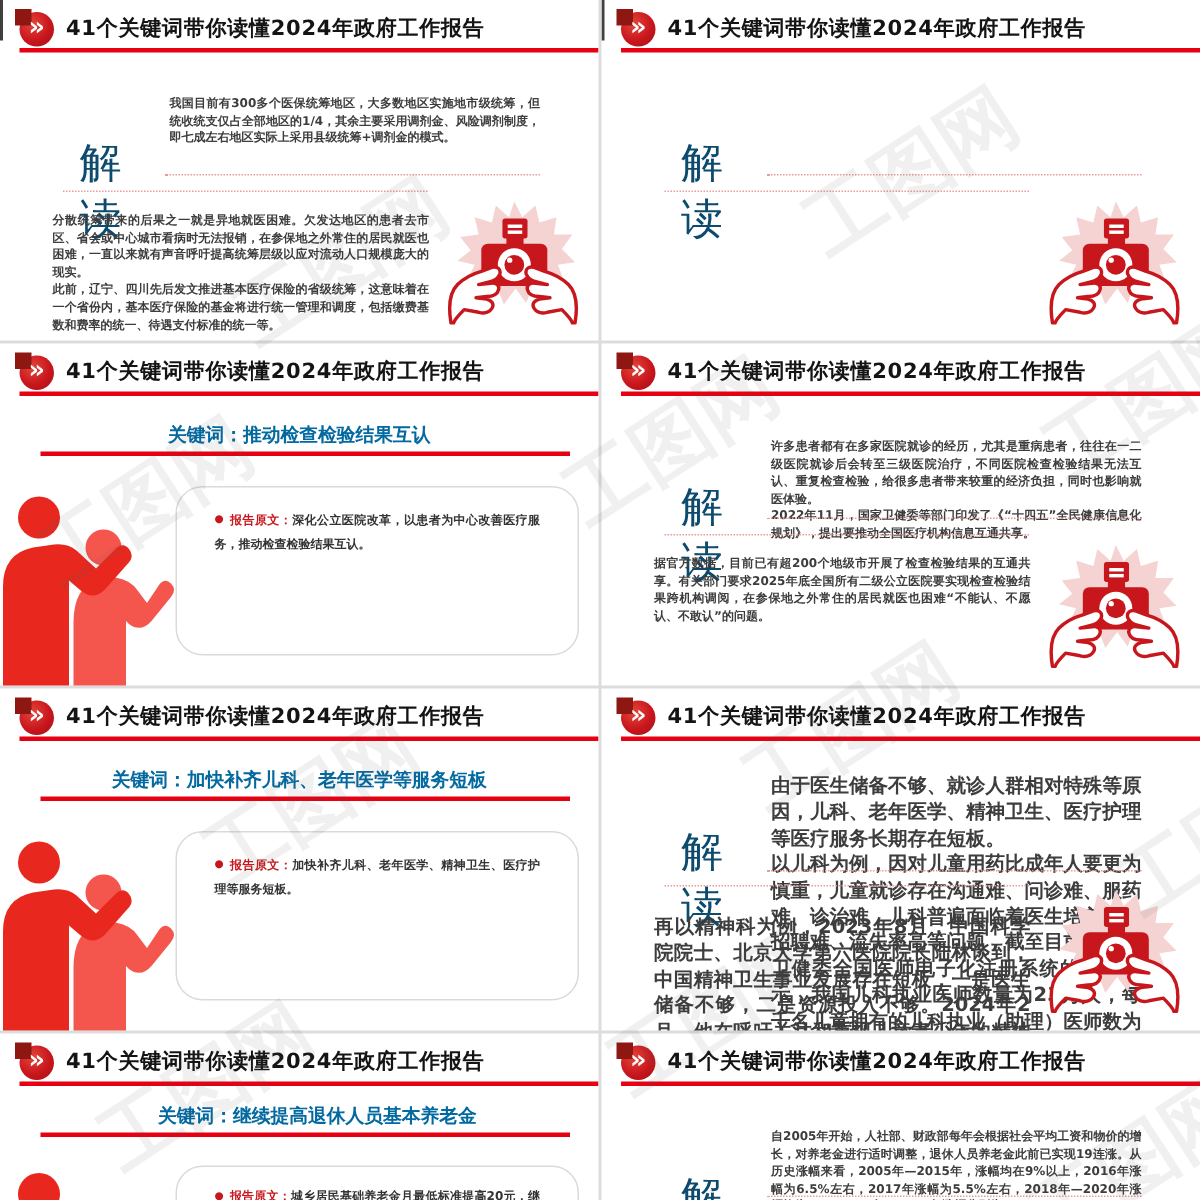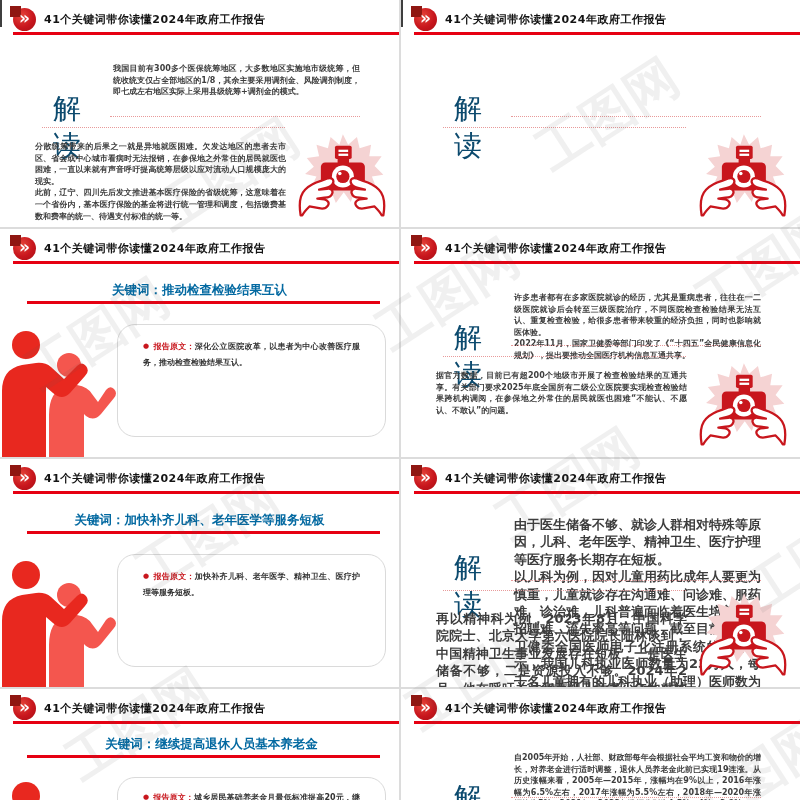--- a/index.html
+++ b/index.html
@@ -20,21 +20,21 @@
   }
   
   .s-head{display:flex;align-items:center;height:30px;padding-top:4px;}
   .badge{
     position:relative;width:23px;height:23px;flex:0 0 23px;border-radius:50%;
     background:radial-gradient(circle at 38% 34%,#e5453a 0%,#c8161d 55%,#a50f14 100%);
     display:flex;align-items:center;justify-content:center;margin:0 8px 0 13px;
   }
   .badge::before{content:"";position:absolute;left:-3px;top:-2px;width:11px;height:11px;background:#8f1712;z-index:0;}
   .badge b{position:relative;z-index:1;color:#fff;font-size:17px;line-height:1;font-weight:bold;transform:translateY(-1px);}
-  .s-title{font-size:11px;font-weight:bold;color:#141414;letter-spacing:0.5px;white-space:nowrap;text-align:right;}
+  .s-title{font-size:14px;font-weight:bold;color:#141414;letter-spacing:0.5px;white-space:nowrap;text-align:right;}
   .head-line{position:absolute;left:13px;right:0;top:32px;height:2.5px;background:#e60012;}
   .edge{position:absolute;left:0;top:0;width:2px;height:27px;background:#3f3f3f;}
   
   .jiedu{
     position:absolute;left:53px;top:49px;width:32px;
     font-size:28px;line-height:1.32;font-weight:normal;color:#0c4a6e;word-break:break-all;margin-top:42px;
   }
   .para{
     position:absolute;font-size:8px;font-weight:bold;color:#3d3d3d;
     line-height:1.45;text-align:justify;white-space:pre-line;
@@ -111,21 +111,21 @@
   <section class="slide s0">
     <div class="edge"></div>
     <div class="s-head">
       <span class="badge">
           <b>»</b>
         </span>
       <div class="s-title">41个关键词带你读懂2024年政府工作报告</div>
     </div>
     <div class="head-line"></div>
     <div class="jiedu">解读</div>
-    <p class="para p1">我国目前有300多个医保统筹地区，大多数地区实施地市级统筹，但统收统支仅占全部地区的1/8，其余主要采用调剂金、风险调剂制度，即七成左右地区实际上采用县级统筹+调剂金的模式。</p>
+    <p class="para p1">我国目前有300多个医保统筹地区，大多数地区实施地市级统筹，但统收统支仅占全部地区的1/4，其余主要采用调剂金、风险调剂制度，即七成左右地区实际上采用县级统筹+调剂金的模式。</p>
     <div class="dot1"></div>
     <div class="dot2"></div>
     <p class="para p2">分散统筹带来的后果之一就是异地就医困难。欠发达地区的患者去市区、省会或中心城市看病时无法报销，在参保地之外常住的居民就医也困难，一直以来就有声音呼吁提高统筹层级以应对流动人口规模庞大的现实。
 此前，辽宁、四川先后发文推进基本医疗保险的省级统筹，这意味着在一个省份内，基本医疗保险的基金将进行统一管理和调度，包括缴费基数和费率的统一、待遇支付标准的统一等。</p>
     <svg class="camera">
         <use href="#sym-camera"></use>
       </svg>
   </section>
 
   <section class="slide s1">

